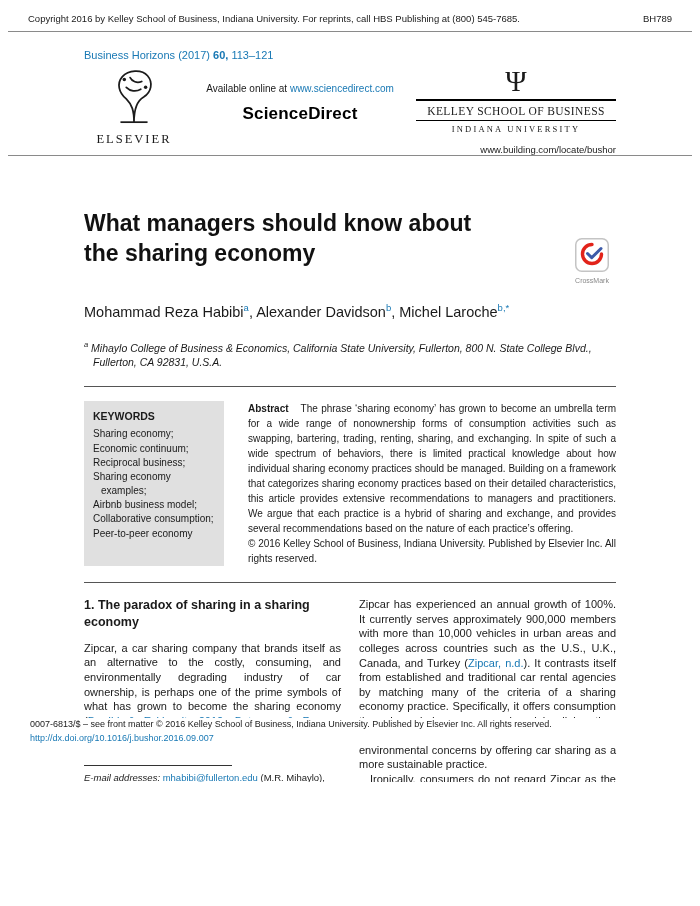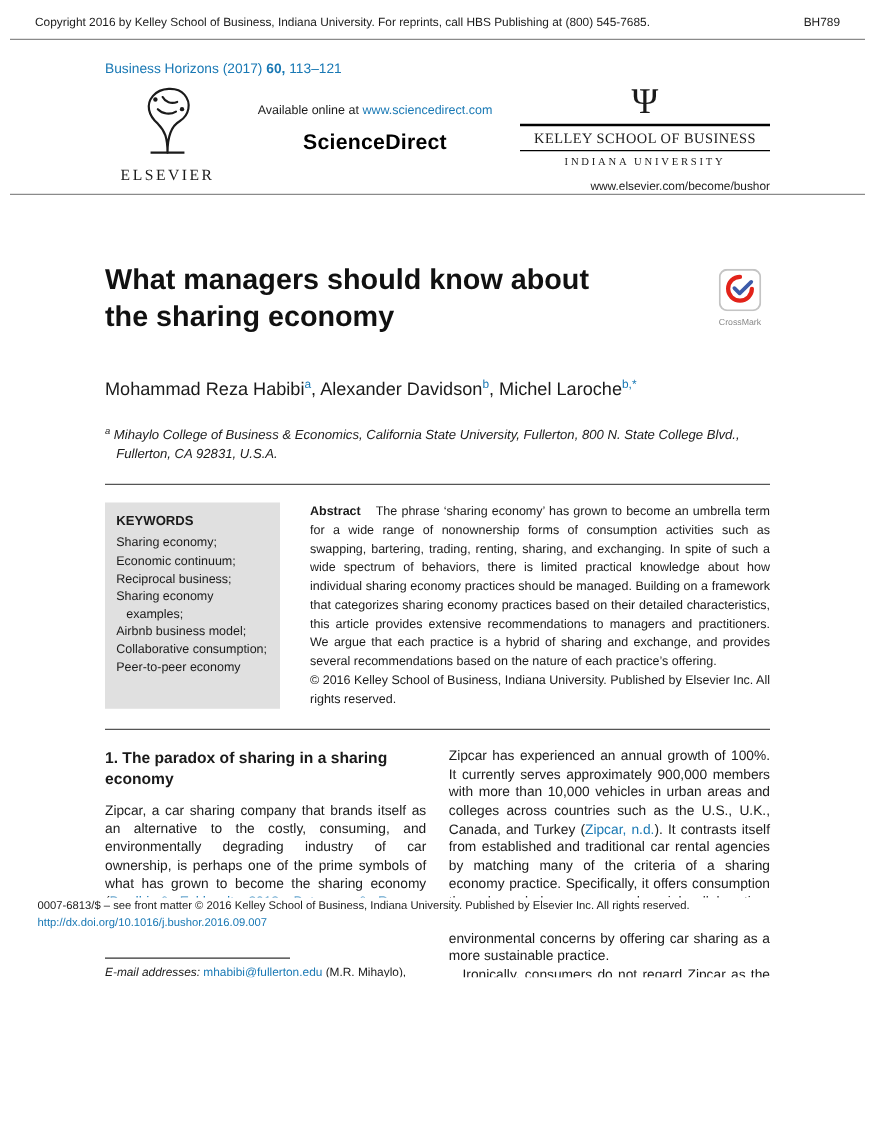--- a/index.html
+++ b/index.html
@@ -21,21 +21,21 @@
   .sd-logo{font-size:17px;font-weight:bold;margin-top:10px;color:#000;letter-spacing:0.2px;}
   .kelley{width:200px;text-align:center;font-family:"Liberation Serif","DejaVu Serif",serif;}
   .trident{font-size:29px;line-height:1;}
   .kelley-name{font-size:11.5px;letter-spacing:0.4px;border-top:2px solid #000;border-bottom:1px solid #000;
                padding:4px 0 3px;margin-top:3px;white-space:nowrap;}
   .kelley-univ{font-size:8.5px;letter-spacing:2.2px;margin-top:3px;}
   .bushor-url{display:block;font-family:"Liberation Sans",sans-serif;font-size:9.5px;color:#1a1a1a;
               margin-top:10px;text-align:right;text-decoration:none;}
 
   
-  .title-row{display:flex;align-items:center;margin:38px 84px 0;gap:44px;}
+  .title-row{display:flex;align-items:flex-end;margin:38px 84px 0;gap:44px;}
   .title{flex:1;font-size:23px;font-weight:bold;line-height:1.28;color:#111;padding-right:14px;}
   .crossmark{width:48px;text-align:center;cursor:pointer;}
   .cm-label{font-size:7px;color:#888;margin-top:1px;}
 
   .authors{margin:18px 84px 0;font-size:14.5px;}
   .authors sup{color:var(--link);font-size:9.5px;}
 
   .affils{margin:20px 84px 0;font-size:10.5px;font-style:italic;line-height:1.45;}
   .affil{padding-left:9px;text-indent:-9px;}
   .affil sup{font-size:7.5px;}
@@ -102,21 +102,21 @@
           <span>Available online at</span>
           <a class="link">www.sciencedirect.com</a>
         </div>
         <div class="sd-logo">ScienceDirect</div>
       </div>
 
       <div class="kelley">
         <div class="trident">Ψ</div>
         <div class="kelley-name">KELLEY SCHOOL OF BUSINESS</div>
         <div class="kelley-univ">INDIANA UNIVERSITY</div>
-        <a class="bushor-url">www.elsevier.com/become/bushor</a>
+        <a class="bushor-url">www.building.com/locate/bushor</a>
       </div>
     </div>
   </div>
   <hr class="rule-edge">
 
   <div class="title-row">
     <h1 class="title">What managers should know about the sharing economy</h1>
     <div class="crossmark">
       <svg width="34" height="34" viewBox="0 0 34 34">
         <rect x="0.75" y="0.75" width="32.5" height="32.5" rx="6" fill="#fff" stroke="#c4c4c4" stroke-width="1.5"></rect>

